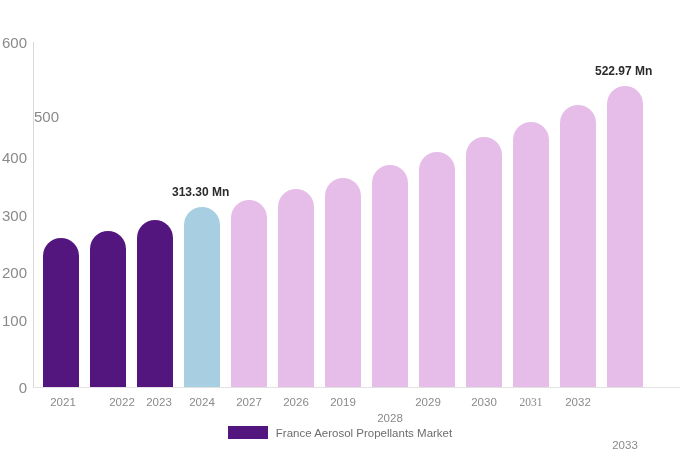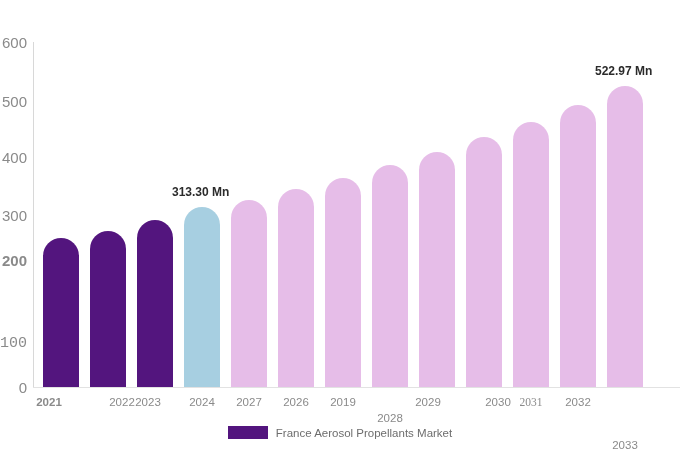--- a/index.html
+++ b/index.html
@@ -109,55 +109,55 @@
 <body>
 
 <div id="chart-root">
 
 
   <div id="y-axis-line"></div>
   <div id="x-axis-line"></div>
 
   <div id="y-ticks">
       <div class="ytl" style="top: 387px;">0</div>
-      <div class="ytl" style="top: 343px; font-family: Liberation Mono, monospace;">100</div>
-      <div class="ytl" style="top: 260px; font-weight: bold;">200</div>
+      <div class="ytl" style="top: 320px;">100</div>
+      <div class="ytl" style="top: 272px;">200</div>
       <div class="ytl" style="top: 214.5px;">300</div>
       <div class="ytl" style="top: 157px;">400</div>
-      <div class="ytl" style="top: 101px;">500</div>
+      <div class="ytl" style="top: 116px; padding-left: 32px;">500</div>
       <div class="ytl" style="top: 42px;">600</div>
     </div>
 
   <div id="plot-area">
       <div class="bar" style="left: 10px; width: 36px; height: 149.5px; background: rgb(83, 21, 126);"></div>
       <div class="bar" style="left: 57px; width: 36px; height: 156.4px; background: rgb(83, 21, 126);"></div>
       <div class="bar" style="left: 104px; width: 36px; height: 167.325px; background: rgb(83, 21, 126);"></div>
       <div class="bar" style="left: 151px; width: 36px; height: 180.147px; background: rgb(167, 207, 225);"></div>
       <div class="bar" style="left: 198px; width: 36px; height: 186.875px; background: rgb(230, 189, 232);"></div>
       <div class="bar" style="left: 245px; width: 36px; height: 197.8px; background: rgb(230, 189, 232);"></div>
       <div class="bar" style="left: 292px; width: 36px; height: 209.3px; background: rgb(230, 189, 232);"></div>
       <div class="bar" style="left: 339px; width: 36px; height: 221.95px; background: rgb(230, 189, 232);"></div>
       <div class="bar" style="left: 386px; width: 36px; height: 235.175px; background: rgb(230, 189, 232);"></div>
       <div class="bar" style="left: 433px; width: 36px; height: 249.55px; background: rgb(230, 189, 232);"></div>
       <div class="bar" style="left: 480px; width: 36px; height: 265.075px; background: rgb(230, 189, 232);"></div>
       <div class="bar" style="left: 527px; width: 36px; height: 281.75px; background: rgb(230, 189, 232);"></div>
       <div class="bar" style="left: 574px; width: 36px; height: 300.708px; background: rgb(230, 189, 232);"></div>
     </div>
 
   <div id="x-ticks">
-      <div class="x-tick-label" style="left: 31px; width: 36px; font-weight: bold;">2021</div>
+      <div class="x-tick-label" style="left: 45px; width: 36px;">2021</div>
       <div class="x-tick-label" style="left: 104px; width: 36px;">2022</div>
-      <div class="x-tick-label" style="left: 130px; width: 36px;">2023</div>
+      <div class="x-tick-label" style="left: 141px; width: 36px;">2023</div>
       <div class="x-tick-label" style="left: 184px; width: 36px;">2024</div>
       <div class="x-tick-label" style="left: 231px; width: 36px;">2027</div>
       <div class="x-tick-label" style="left: 278px; width: 36px;">2026</div>
       <div class="x-tick-label" style="left: 325px; width: 36px;">2019</div>
       <div class="x-tick-label" style="left: 372px; width: 36px; margin-top: 16px;">2028</div>
       <div class="x-tick-label" style="left: 410px; width: 36px;">2029</div>
-      <div class="x-tick-label" style="left: 466px; width: 36px; margin-left: 14px;">2030</div>
+      <div class="x-tick-label" style="left: 466px; width: 36px;">2030</div>
       <div class="x-tick-label" style="left: 513px; width: 36px; font-family: Liberation Serif, serif;">2031</div>
       <div class="x-tick-label" style="left: 560px; width: 36px;">2032</div>
       <div class="x-tick-label" style="left: 607px; width: 36px; margin-top: 43px;">2033</div>
     </div>
 
   <div id="bar-labels">
       <div class="bar-label" style="top: 184.852px; left: 172px;">313.30 Mn</div>
       <div class="bar-label" style="top: 64.2922px; left: 595px;">522.97 Mn</div>
     </div>
 

